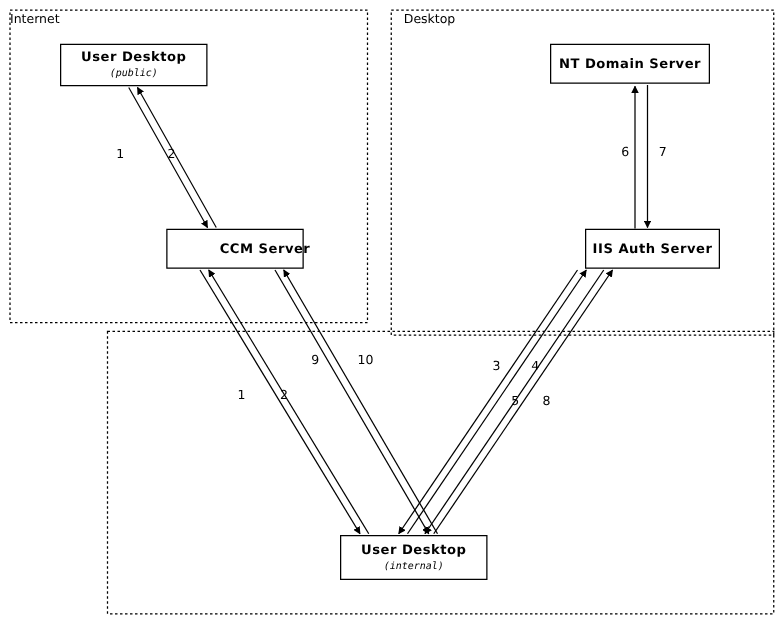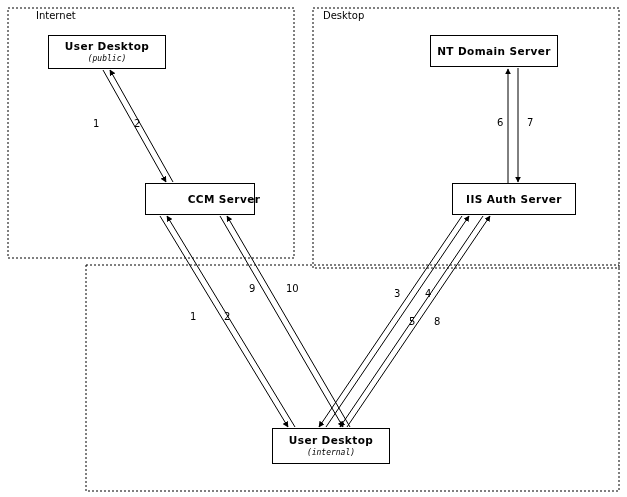--- a/index.html
+++ b/index.html
@@ -100,37 +100,37 @@
     </g>
 
     <g stroke="#000" stroke-width="1" fill="none">
       <path d="M 462 216 L 319 427" marker-end="url(#arrow)"></path>
       <path d="M 326 427 L 469 216" marker-end="url(#arrow)"></path>
       <path d="M 483 216 L 340 427" marker-end="url(#arrow)"></path>
       <path d="M 347 427 L 490 216" marker-end="url(#arrow)"></path>
     </g>
   </svg>
 
-  <div class="zone-label" style="left:36px; top:10px;">Internet</div>
+  <div class="zone-label" style="left:8px; top:10px;">Internet</div>
   <div class="zone-label" style="left:323px; top:10px;">Desktop</div>
 
   <div class="node" style="left:48px; top:35px; width:118px; height:34px;">
     <span class="title">User Desktop</span>
     <span class="sub">(public)</span>
   </div>
 
-  <div class="node" style="left:145px; top:183px; width:110px; height:32px;padding-left:48px;">
+  <div class="node" style="left:133px; top:183px; width:110px; height:32px;padding-left:48px;">
     <span class="title">CCM Server</span>
   </div>
 
-  <div class="node" style="left:430px; top:35px; width:128px; height:32px;">
+  <div class="node" style="left:440px; top:35px; width:128px; height:32px;">
     <span class="title">NT Domain Server</span>
   </div>
 
-  <div class="node" style="left:452px; top:183px; width:124px; height:32px;">
+  <div class="node" style="left:468px; top:183px; width:108px; height:32px;">
     <span class="title">IIS Auth Server</span>
   </div>
 
   <div class="node" style="left:272px; top:428px; width:118px; height:36px;">
     <span class="title">User Desktop</span>
     <span class="sub">(internal)</span>
   </div>
 
   <div class="edge-label" style="left:93px;  top:118px;">1</div>
   <div class="edge-label" style="left:134px; top:118px;">2</div>

